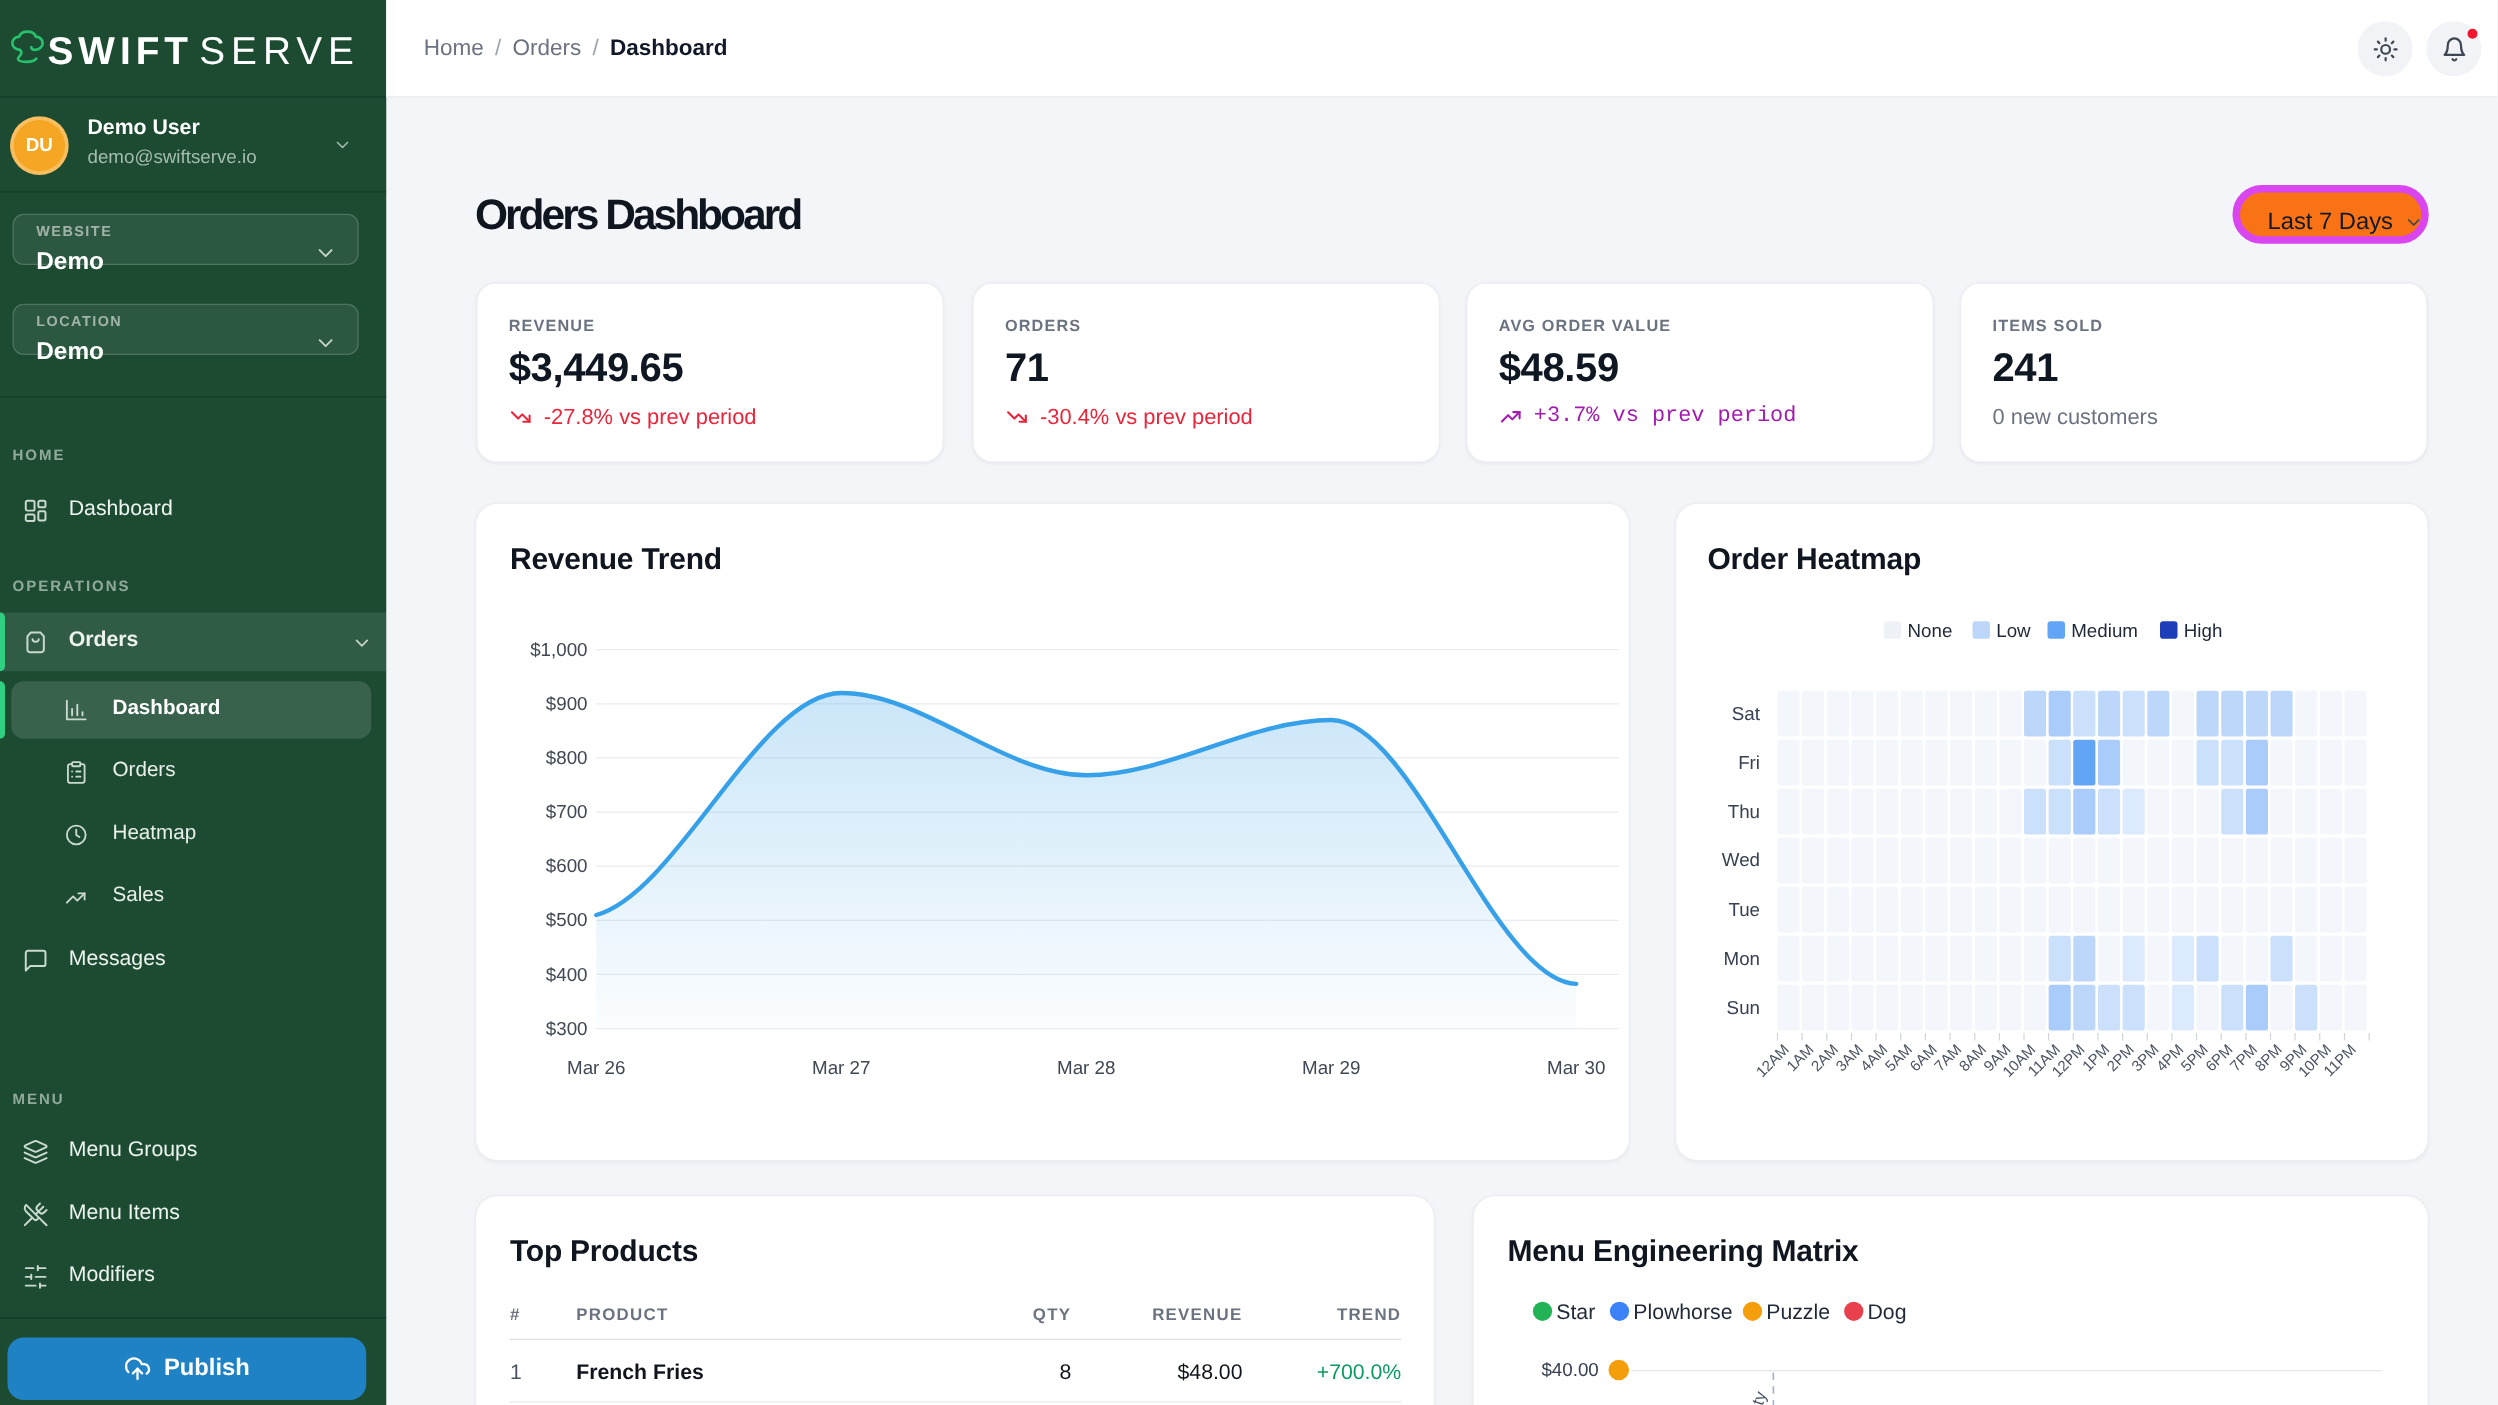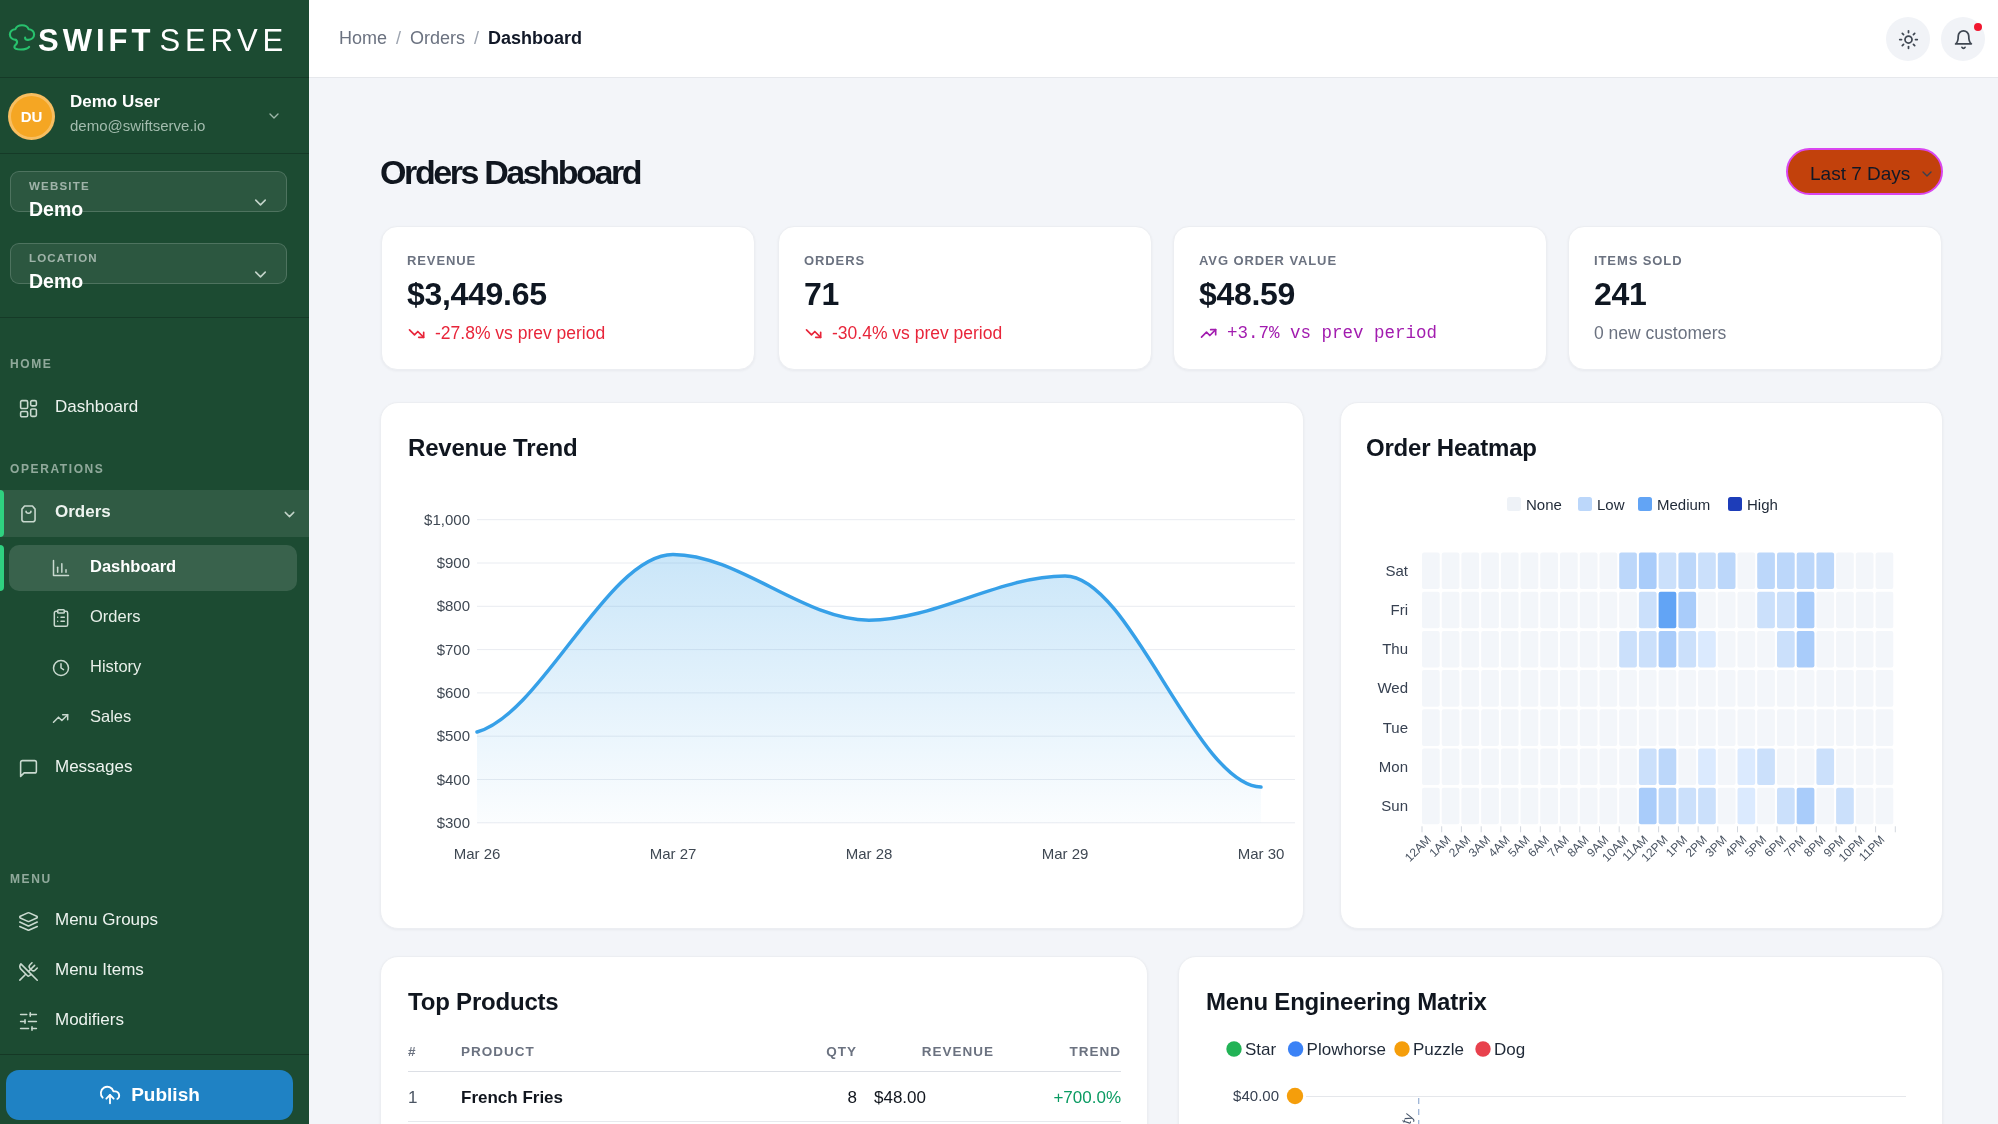--- a/index.html
+++ b/index.html
@@ -131,21 +131,21 @@
       </span>
       <span class="tx">Orders</span>
     </div>
 <div class="snav" style="top:645px;">
       <span class="ic">
         <svg width="20" height="20" viewBox="0 0 24 24" fill="none" stroke="#c9d9cf" stroke-width="1.8" stroke-linecap="round" stroke-linejoin="round">
           <circle cx="12" cy="12" r="9"></circle>
           <path d="M12 7v5l3 2"></path>
         </svg>
       </span>
-      <span class="tx">History</span>
+      <span class="tx">Heatmap</span>
     </div>
 <div class="snav" style="top:695px;">
       <span class="ic">
         <svg width="20" height="20" viewBox="0 0 24 24" fill="none" stroke="#c9d9cf" stroke-width="1.8" stroke-linecap="round" stroke-linejoin="round">
           <path d="m3 17 6-6 4 4 7-7"></path>
           <path d="M14 8h6v6"></path>
         </svg>
       </span>
       <span class="tx">Sales</span>
     </div>
@@ -222,21 +222,21 @@
     </div>
 <div class="cbtn" style="left:1632px;">
       <svg width="21" height="21" viewBox="0 0 24 24" fill="none" stroke="#3f4752" stroke-width="2" stroke-linecap="round" stroke-linejoin="round">
         <path d="M6 8a6 6 0 0 1 12 0c0 7 3 9 3 9H3s3-2 3-9"></path>
         <path d="M10.3 21a1.94 1.94 0 0 0 3.4 0"></path>
       </svg>
       <div class="abs" style="left:33px;top:6px;width:8px;height:8px;border-radius:50%;background:#f1172f;"></div>
     </div>
 </div>
 <div class="abs" style="left:380px;top:153px;font-size:34px;font-weight:700;color:#10161f;letter-spacing:-2.4px;">Orders Dashboard</div>
-<div class="abs" style="left:1786px;top:148px;width:157px;height:47px;border-radius:24px;background:#c2410c;border:2px solid #d946ef;">
+<div class="abs" style="left:1786px;top:148px;width:157px;height:47px;border-radius:24px;background:#f97316;border:6px solid #d946ef;">
     <span class="abs" style="left:22px;top:13px;font-size:19px;color:#111827;">Last 7 Days</span>
     <svg class="abs" style="left:131px;top:16px;" width="16" height="16" viewBox="0 0 24 24" fill="none" stroke="#374151" stroke-width="2" stroke-linecap="round" stroke-linejoin="round" transform="rotate(0)">
       <path d="m6 9 6 6 6-6"></path>
     </svg>
   </div>
 <div class="card" style="left:381px;top:226px;width:374px;height:144px;">
     <div class="slab">REVENUE</div>
     <div class="sval">$3,449.65</div>
     <div class="sdelta red">
       <svg width="20" height="20" viewBox="0 0 24 24" fill="none" stroke="currentColor" stroke-width="2" stroke-linecap="round" stroke-linejoin="round">
@@ -550,21 +550,21 @@
 <div class="ctitle" style="top:31px;">Top Products</div>
 <div class="th" style="left:27px;top:87px;">#</div>
 <div class="th" style="left:80px;top:87px;">PRODUCT</div>
 <div class="th" style="left:396px;top:87px;width:80px;text-align:right;">QTY</div>
 <div class="th" style="left:493px;top:87px;width:120px;text-align:right;">REVENUE</div>
 <div class="th" style="left:620px;top:87px;width:120px;text-align:right;">TREND</div>
 <div class="hr" style="left:27px;top:114px;width:713px;"></div>
 <div class="td" style="left:27px;top:131px;color:#4b5563;">1</div>
 <div class="td" style="left:80px;top:131px;font-weight:600;">French Fries</div>
 <div class="td" style="left:396px;top:131px;width:80px;text-align:right;">8</div>
-<div class="td" style="left:493px;top:131px;width:120px;text-align:left;">$48.00</div>
+<div class="td" style="left:493px;top:131px;width:120px;text-align:right;">$48.00</div>
 <div class="td" style="left:620px;top:131px;width:120px;text-align:right;color:#0a9b62;">+700.0%</div>
 <div class="hr" style="left:27px;top:164px;width:713px;background:#e7e9ed;"></div>
 </div>
 <div class="card" style="left:1178px;top:956px;width:765px;height:300px;border-radius:18px;">
 <div class="ctitle" style="top:31px;">Menu Engineering Matrix</div>
 <svg class="abs" style="left:0;top:0;" width="763" height="300" viewBox="0 0 763 300">
       <circle cx="55" cy="92" r="7.7" fill="#22b356"></circle>
       <text x="66" y="98" font-size="17" fill="#1f2937">Star</text>
       <circle cx="116.6" cy="92" r="7.7" fill="#3b82f6"></circle>
       <text x="127.6" y="98" font-size="17" fill="#1f2937">Plowhorse</text>

